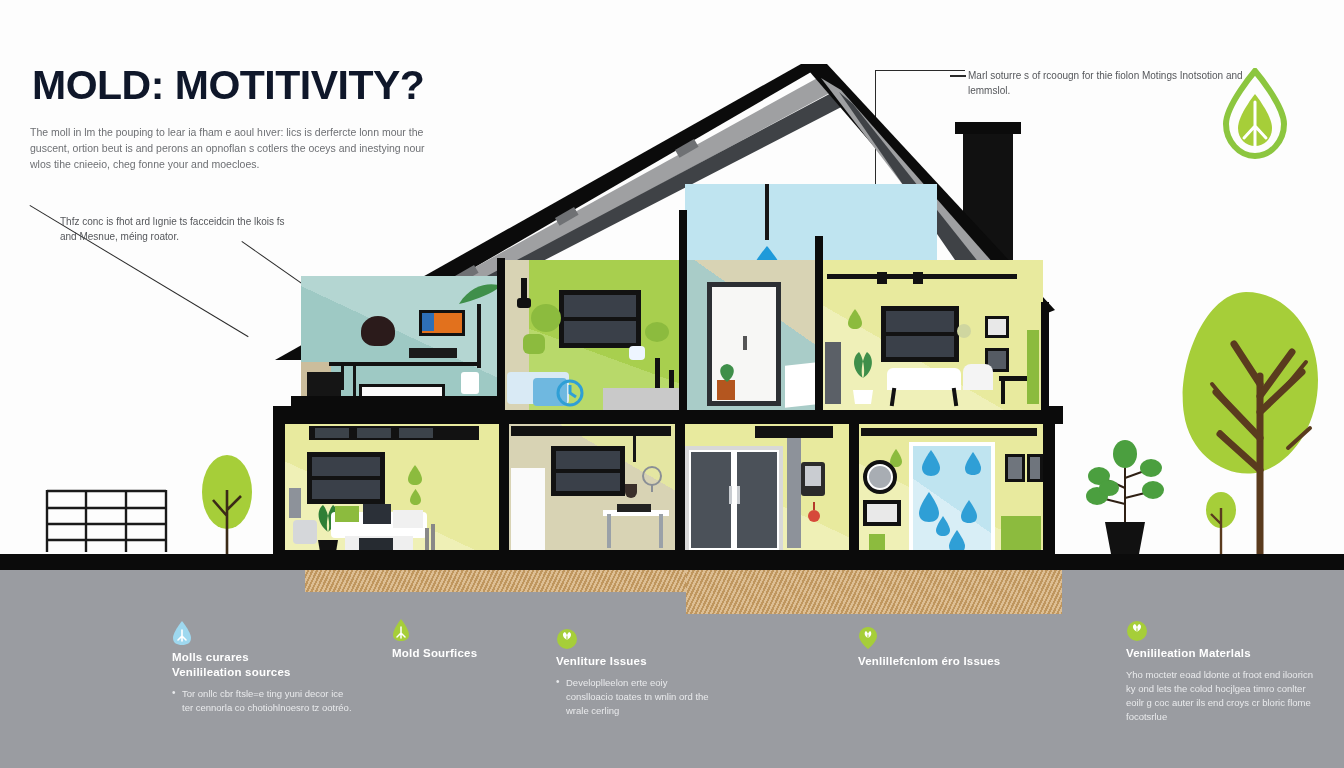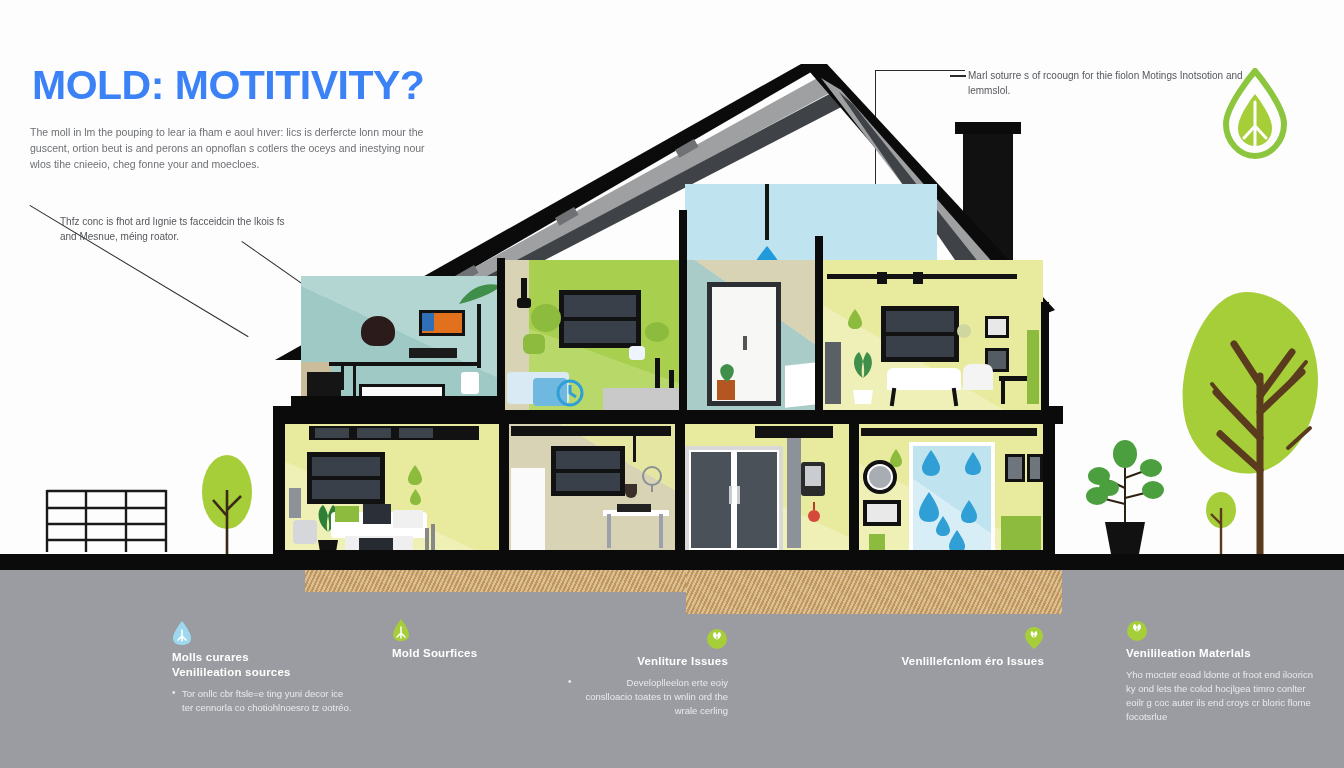--- a/index.html
+++ b/index.html
@@ -22,21 +22,21 @@
     width: 1344px; height: 600px;
     background: #fdfdfd;
     overflow: hidden;
   }
 
   
   #title {
     position: absolute; left: 32px; top: 62px;
     font-size: 41px; font-weight: bold;
     letter-spacing: -0.5px;
-    color: #3b82f6;
+    color: #0f172a;
     white-space: nowrap;
   }
   #intro {
     position: absolute; left: 30px; top: 124px;
     width: 395px;
     font-size: 10.5px; line-height: 16px;
     color: #6d6f73;
   }
 
   
@@ -494,32 +494,32 @@
     </div>
 
     <div class="legend-item" style="left:392px;top:20px;width:150px;">
       <svg style="width:18px;height:24px;" viewBox="0 0 18 24">
         <path d="M9 1 C9 1 17 11 17 17 C17 21 13 23 9 23 C5 23 1 21 1 17 C1 11 9 1 9 1 Z" fill="#a6ce39"></path>
         <path d="M9 9 L9 20 M9 15 L5 19 M9 15 L13 19" stroke="#ffffff" stroke-width="1.5" fill="none" stroke-linecap="round"></path>
       </svg>
       <div class="legend-head" style="white-space:pre-line;">Mold Sourfices</div>
     </div>
 
-    <div class="legend-item" style="left:568px;top:30px;width:160px;text-align:right;">
+    <div class="legend-item" style="left:556px;top:30px;width:160px;">
       <svg style="width:22px;height:22px;" viewBox="0 0 22 22">
         <circle cx="11" cy="11" r="10" fill="#a6ce39"></circle>
         <path d="M11 17 L11 6 M11 12 C6 9 6 5 9 4 C12 7 12 11 11 12 Z M11 12 C16 9 16 5 13 4 C10 7 10 11 11 12 Z" fill="#ffffff"></path>
       </svg>
       <div class="legend-head" style="white-space:pre-line;">Venliture Issues</div>
       <ul class="legend-body">
         <li>Developlleelon erte eoiy conslloacio toates tn wnlin ord the wrale cerling</li>
       </ul>
     </div>
 
-    <div class="legend-item" style="left:858px;top:28px;width:186px;text-align:right;">
+    <div class="legend-item" style="left:858px;top:28px;width:186px;">
       <svg style="width:20px;height:24px;" viewBox="0 0 20 24">
         <path d="M10 1 C15 1 19 5 19 10 C19 16 10 23 10 23 C10 23 1 16 1 10 C1 5 5 1 10 1 Z" fill="#a6ce39"></path>
         <path d="M10 17 L10 6 M10 12 C6 10 6 6 8 5 C11 8 11 11 10 12 Z M10 12 C14 10 14 6 12 5 C9 8 9 11 10 12 Z" fill="#ffffff"></path>
       </svg>
       <div class="legend-head" style="white-space:pre-line;">Venlillefcnlom éro Issues</div>
     </div>
 
     <div class="legend-item" style="left:1126px;top:22px;width:190px;">
       <svg style="width:22px;height:22px;" viewBox="0 0 22 22">
         <circle cx="11" cy="11" r="10" fill="#a6ce39"></circle>

